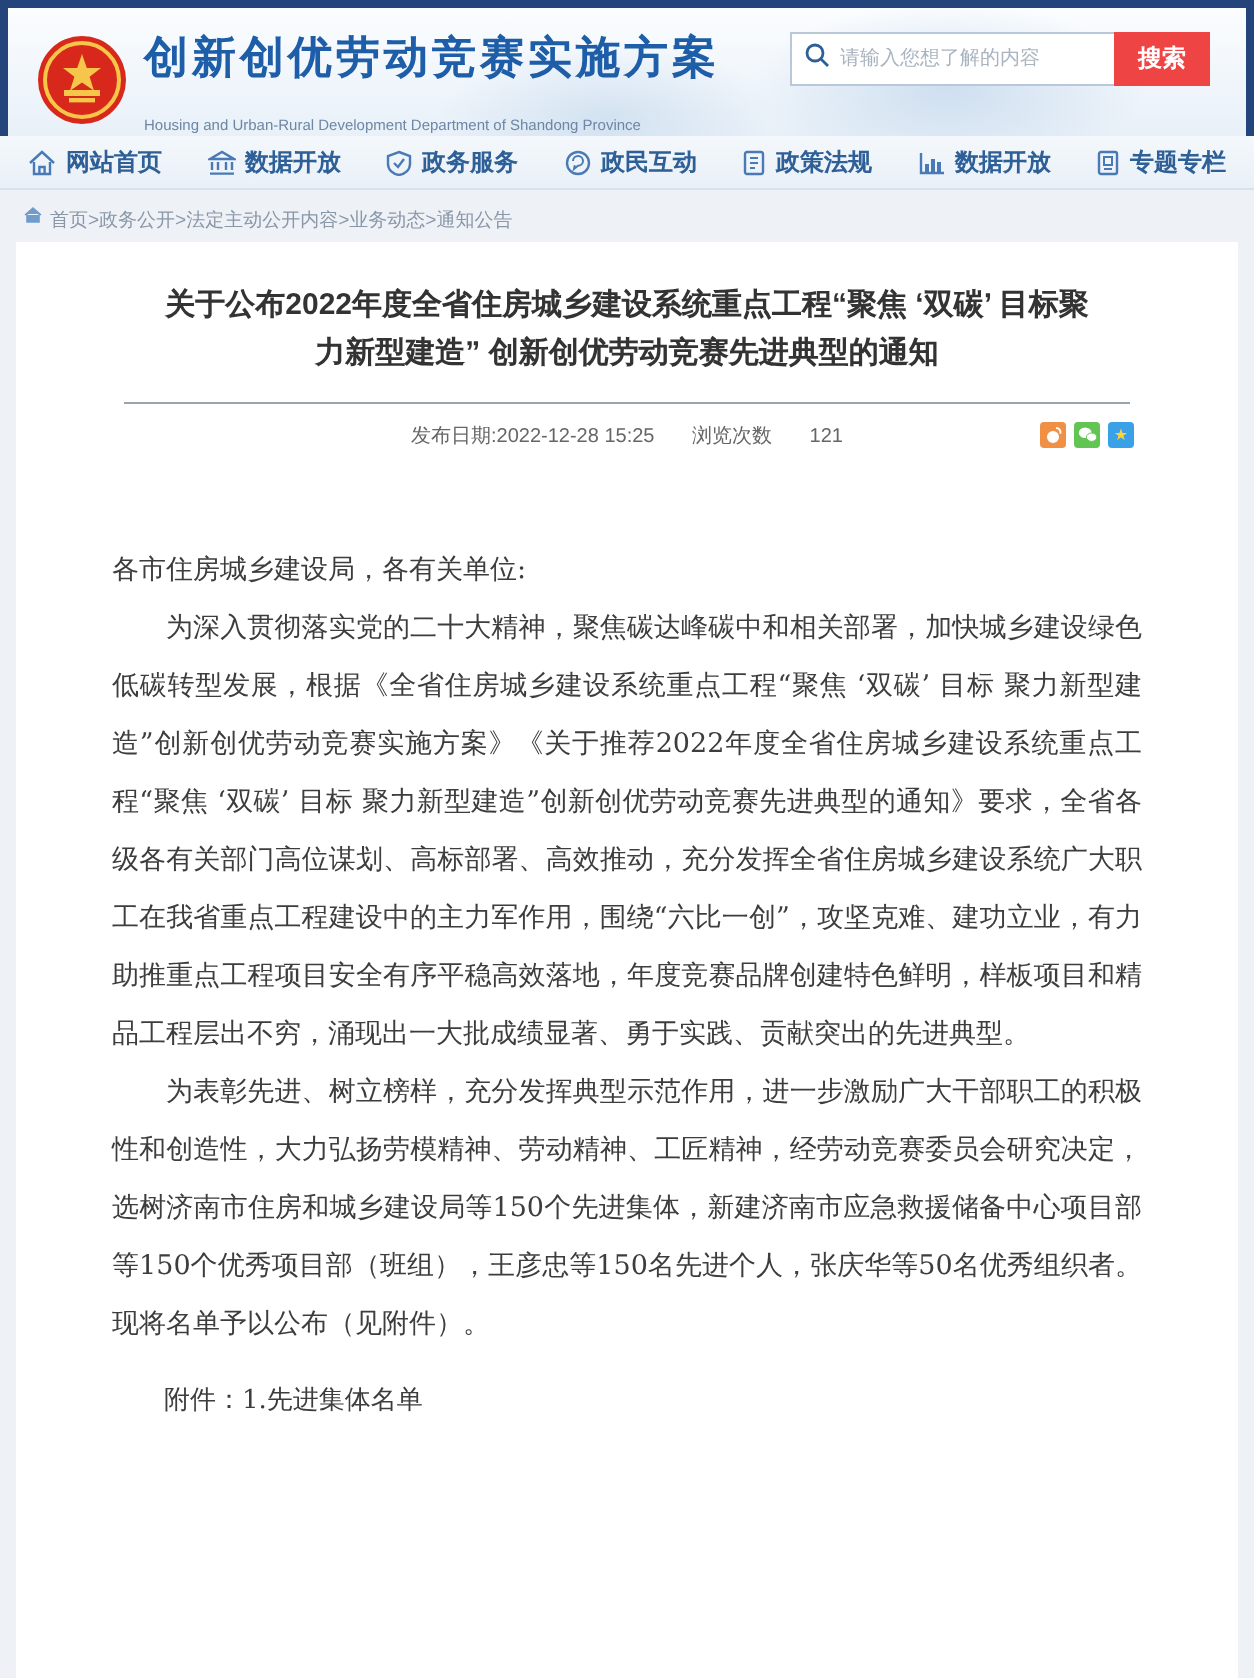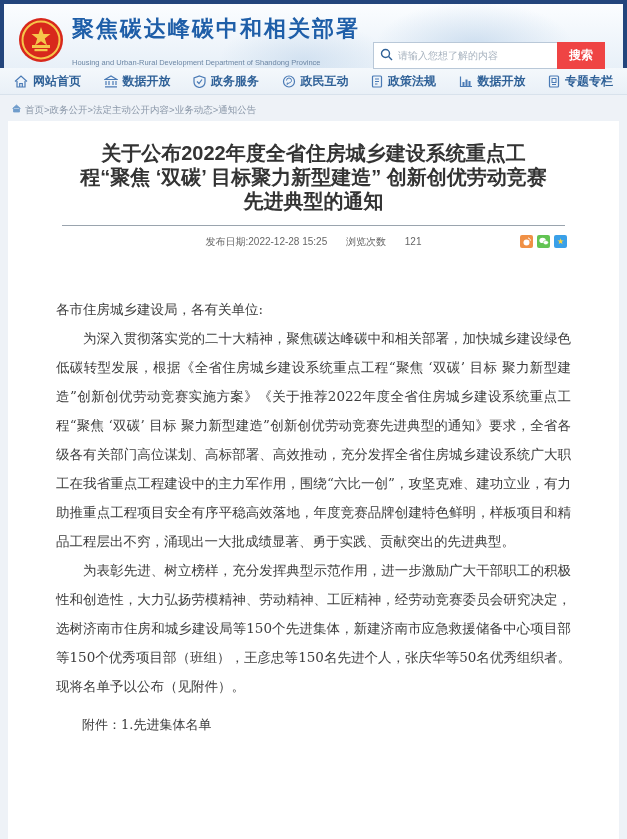--- a/index.html
+++ b/index.html
@@ -16,21 +16,21 @@
       radial-gradient(ellipse 140px 60px at 470px 40px, rgba(166,196,226,.45), transparent 70%),
       radial-gradient(ellipse 120px 55px at 300px 55px, rgba(166,196,226,.35), transparent 70%),
       linear-gradient(#fbfdff, #e8f0f8);
     border-left:4px solid #23457c; border-right:4px solid #23457c;
     display:flex; align-items:center;
   }
   .emblem { width:46px; height:46px; flex:0 0 46px; }
   .titles { margin-left:8px; }
   .site-title { color:#1e5ea8; font-size:22px; font-weight:bold; letter-spacing:2px; }
   .site-sub { color:#6d87a5; font-size:7.5px; margin-top:14px; }
-  .search-box { position:absolute; right:18px; top:38px; width:232px; height:27px;
+  .search-box { position:absolute; right:18px; top:12px; width:210px; height:27px;
     background:#fff; border:1px solid #b9c8d8; display:flex; align-items:center; }
   .search-box .mag { width:24px; text-align:center; flex:0 0 24px; }
   .search-box input { flex:1; border:none; outline:none; font-size:10px; color:#333;
     font-family:"Liberation Sans",sans-serif; background:transparent; min-width:0; }
   .search-box input::placeholder { color:#a9b4c0; }
   .search-box button { flex:0 0 48px; height:27px; margin-right:-1px; background:#ef4444; color:#fff;
     border:none; font-size:12px; font-weight:bold; cursor:pointer; font-family:"Liberation Sans",sans-serif; }
 
   
   .main-nav { height:27px; background:linear-gradient(#f4f8fc,#e9f0f7);
@@ -40,21 +40,21 @@
   .nav-item svg { display:block; }
   .nav-item span.lbl { color:#2e6097; font-size:12px; font-weight:bold; }
 
   
   .breadcrumb-bar { height:22px; display:flex; align-items:flex-end; padding:0 12px; gap:4px; }
   .breadcrumb-bar .crumb { font-size:9.5px; color:#8a97a8; }
 
   
   .content { margin:4px 8px 0 8px; background:#fff; height:718px; overflow:hidden;
     padding:20px 48px 0 48px; }
-  .article-title { text-align:center; font-size:20px; font-weight:bold; color:#333;
+  .article-title { text-align:center; font-size:15px; font-weight:bold; color:#333;
     line-height:24px; margin:0 24px; }
   .rule { border-bottom:1px solid #9aa4ae; margin:12px 6px 0 6px; }
   .meta-row { position:relative; margin-top:9px; text-align:center; font-size:10px; color:#666; height:16px; }
   .meta-row .m { margin:0 8px; }
   .share-icons { position:absolute; right:4px; top:0; display:flex; gap:4px; }
   .share-ic { width:13px; height:13px; border-radius:2px; display:flex; align-items:center;
     justify-content:center; font-size:8px; cursor:pointer; }
 
   
   .bodytext { margin-top:44px; font-family:"DejaVu Serif","Liberation Serif",serif;
@@ -75,21 +75,21 @@
   <div class="emblem">
     <svg width="46" height="46" viewBox="0 0 46 46">
       <circle cx="23" cy="23" r="22" fill="#d8281c"></circle>
       <circle cx="23" cy="23" r="18.5" fill="none" stroke="#f6c64a" stroke-width="2"></circle>
       <polygon points="23,10 25.4,17 32.5,17 26.8,21.4 29,28.4 23,24.2 17,28.4 19.2,21.4 13.5,17 20.6,17" fill="#f6c64a"></polygon>
       <rect x="14" y="28" width="18" height="3" fill="#f6c64a"></rect>
       <rect x="16.5" y="32" width="13" height="2.2" fill="#f6c64a"></rect>
     </svg>
   </div>
   <div class="titles">
-    <div class="site-title">聚焦碳达峰碳中和相关部署</div>
+    <div class="site-title">创新创优劳动竞赛实施方案</div>
     <div class="site-sub">Housing and Urban-Rural Development Department of Shandong Province</div>
   </div>
   <div class="search-box">
     <span class="mag">
       <svg width="13" height="13" viewBox="0 0 13 13">
           <circle cx="5.5" cy="5.5" r="4" fill="none" stroke="#2e6097" stroke-width="1.4"></circle>
           <line x1="8.6" y1="8.6" x2="12" y2="12" stroke="#2e6097" stroke-width="1.4"></line>
         </svg>
     </span>
     <input type="text" placeholder="请输入您想了解的内容" style="">

